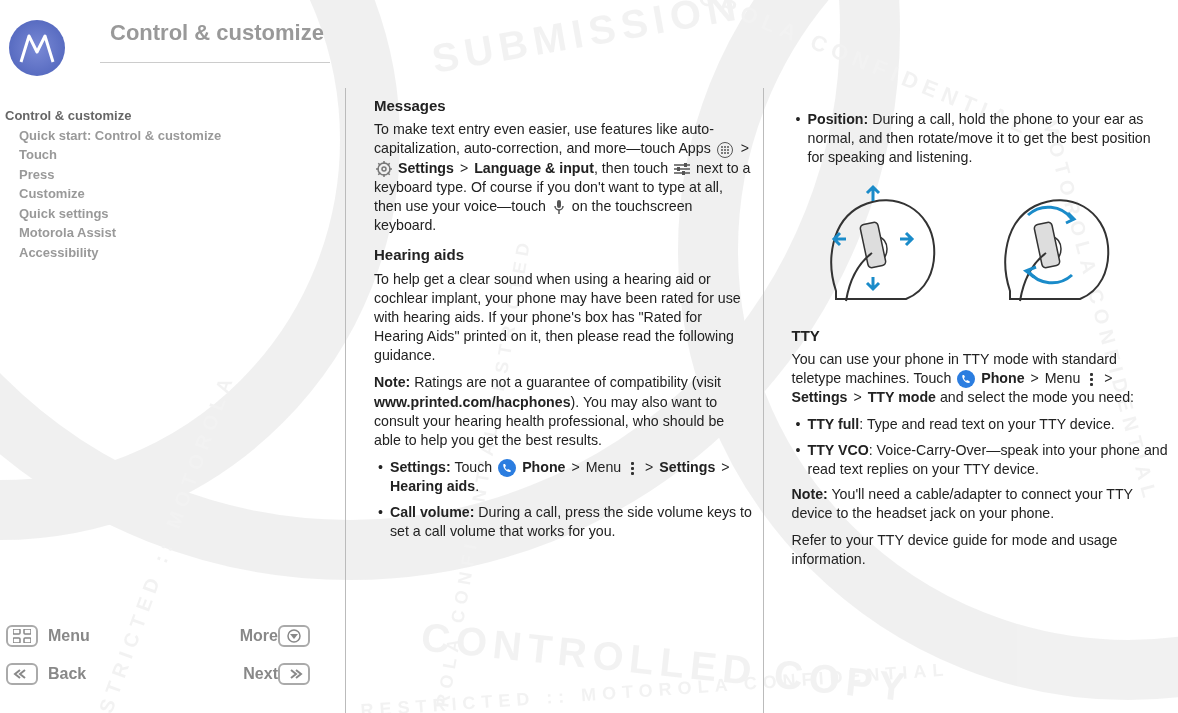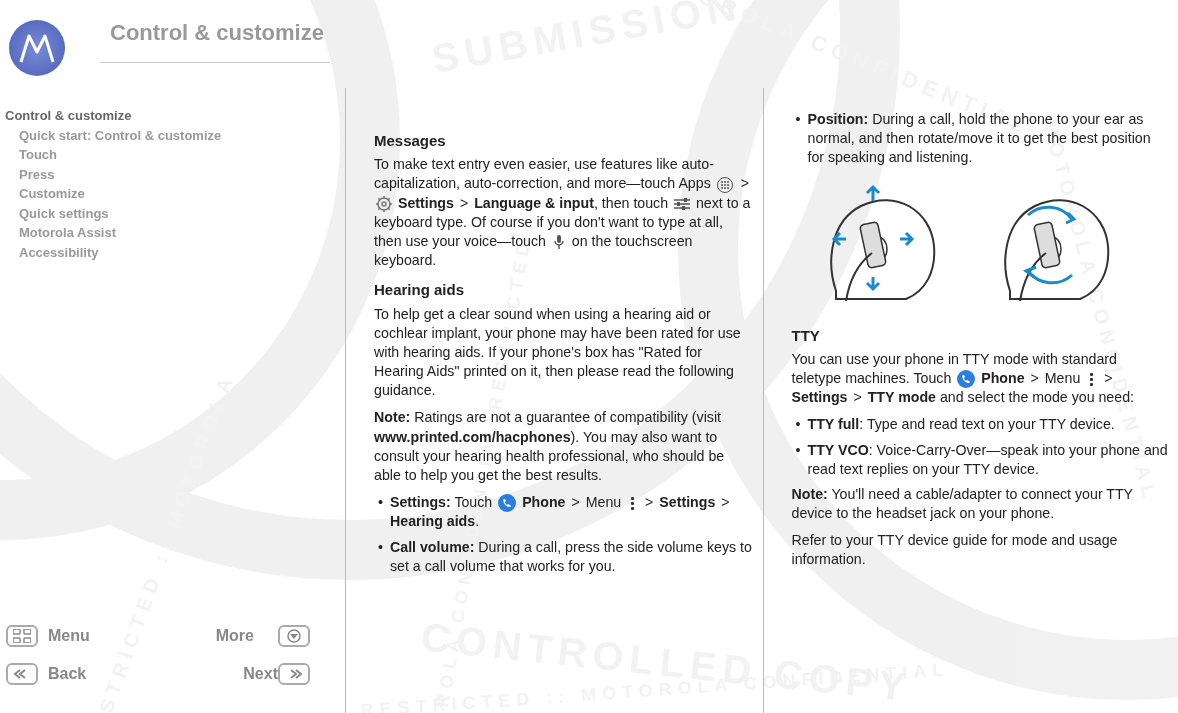--- a/index.html
+++ b/index.html
@@ -115,21 +115,21 @@
   }
   .ctrl-btn {
     width: 32px; height: 22px;
     border: 2px solid #aaa;
     border-radius: 6px;
     display: flex;
     align-items: center;
     justify-content: center;
   }
   .fc-menu-label { text-align: left; padding-left: 4px; }
-  .fc-more-label { text-align: right; padding-right: 24px; }
+  .fc-more-label { text-align: right; padding-right: 0; }
   .fc-back-label { text-align: left; padding-left: 4px; }
   .fc-next-label { text-align: right; padding-right: 0; }
 
   .divider-v {
     width: 1px;
     background: #bbb;
     margin: 88px 12px 0 0;
   }
 
   .col {
@@ -204,21 +204,21 @@
     margin: 8px 0 10px 14px;
     height: 140px;
     display: flex;
     gap: 24px;
     align-items: center;
   }
   .head-fig {
     width: 150px; height: 130px;
     position: relative;
   }
-  .col1 { padding-top: 86px; padding-left: 16px; padding-right: 10px; margin-top: 35px; }
+  .col1 { padding-top: 86px; padding-left: 16px; padding-right: 10px; }
   .col2 { padding-top: 110px; padding-left: 16px; padding-right: 8px; }
 </style>
 </head>
 <body>
 
 <div class="watermark-layer">
   <div class="wm-arc1"></div>
   <div class="wm-arc2"></div>
   <div class="wm-arc3"></div>
   <div class="wm-text" style="left:430px; top:10px; transform:rotate(-10deg);">SUBMISSION</div>

